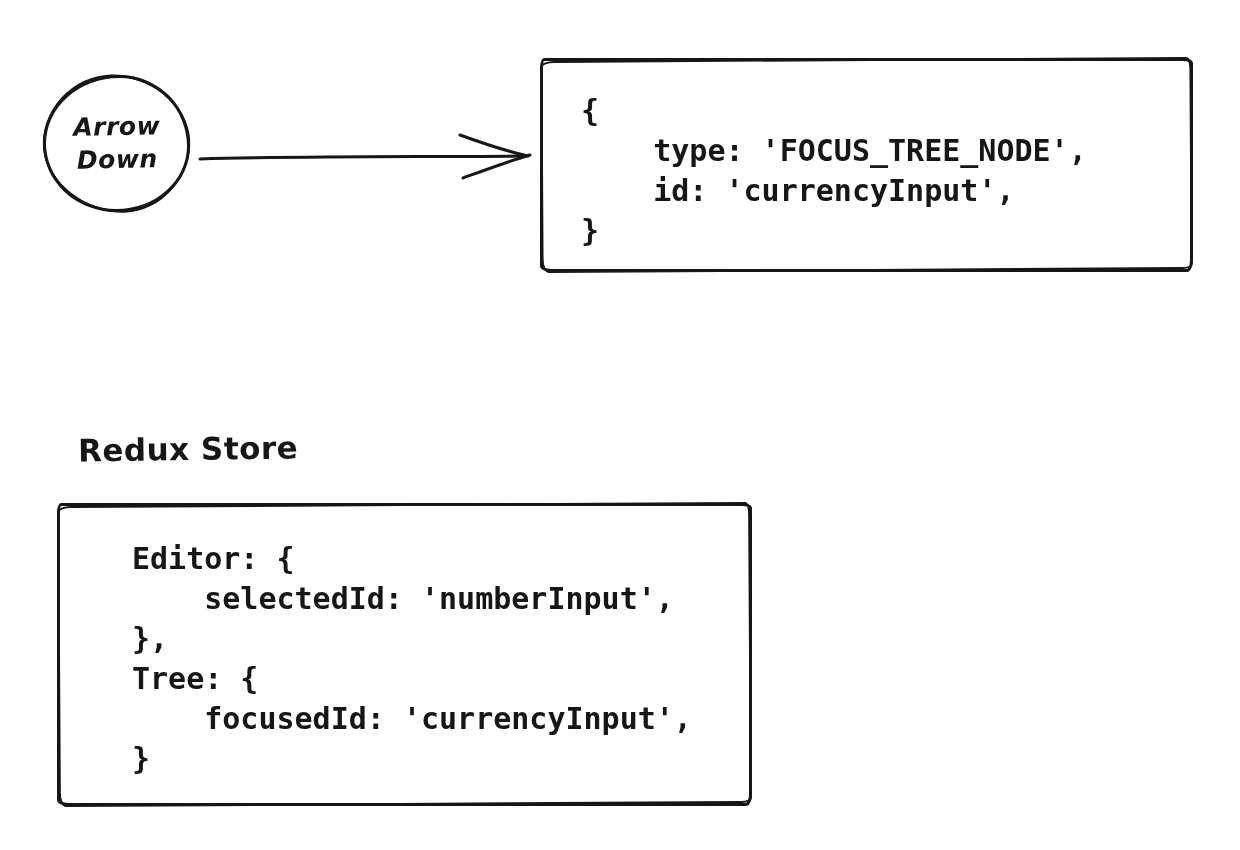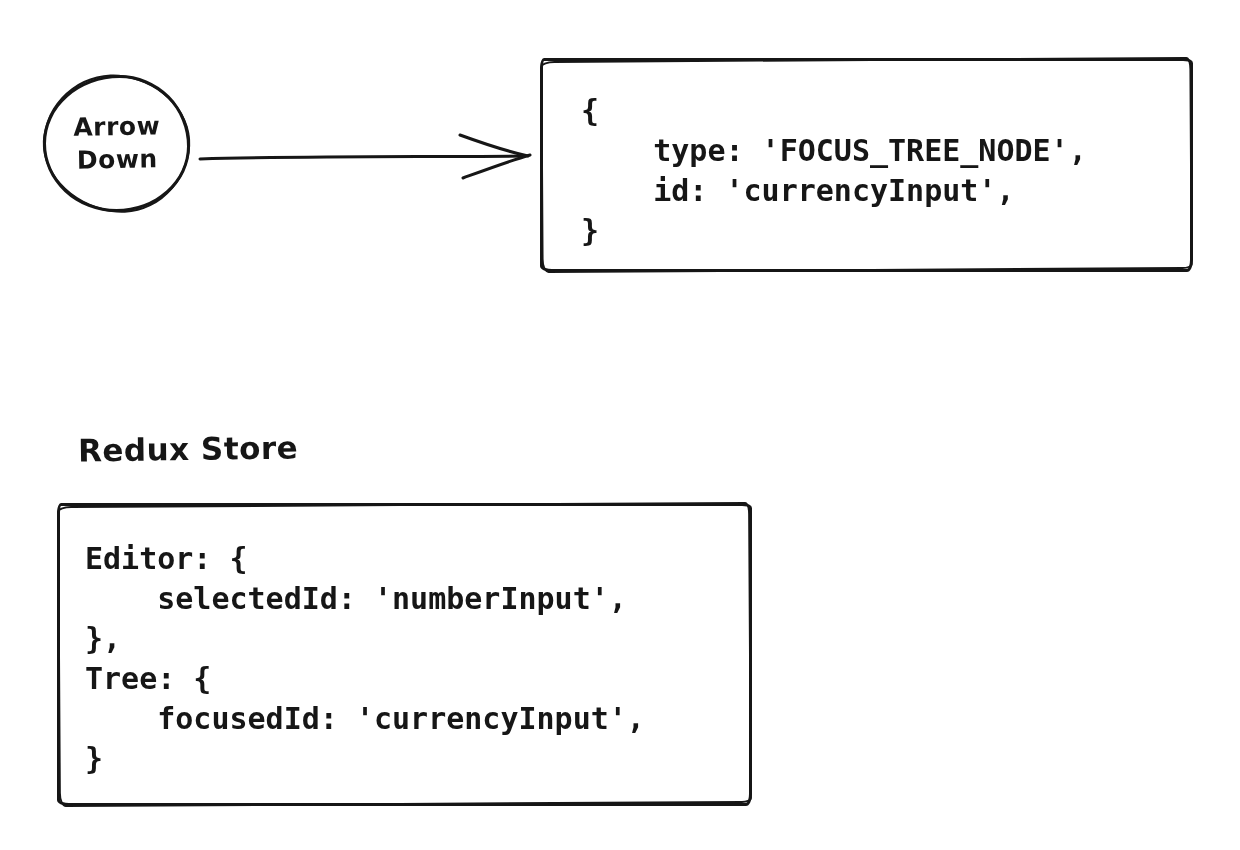--- a/index.html
+++ b/index.html
@@ -35,20 +35,21 @@
   .sketch-circle {
     position: absolute;
     left: 43px; top: 75px;
     width: 147px; height: 137px;
     border: 3px solid #161616;
     border-radius: 52% 48% 50% 50% / 50% 52% 48% 50%;
     background: #ffffff;
     display: flex;
     align-items: center;
     justify-content: center;
+    font-style: italic;
   }
   .sketch-circle::before {
     content: "";
     position: absolute;
     inset: -3px;
     border: 2.2px solid #161616;
     border-radius: 48% 52% 46% 54% / 52% 48% 52% 48%;
     transform: rotate(9deg);
     pointer-events: none;
   }
@@ -85,21 +86,21 @@
   }
 
   .action-box {
     left: 540px; top: 58px;
     width: 653px; height: 214px;
     padding: 30px 0 0 38px;
   }
   .store-box {
     left: 57px; top: 503px;
     width: 695px; height: 303px;
-    padding: 33px 0 0 25px;
+    padding: 33px 0 0 72px;
   }
 
   .arrow-svg {
     position: absolute;
     left: 194px;
     top: 126px;
   }
 </style>
 </head>
 <body>

